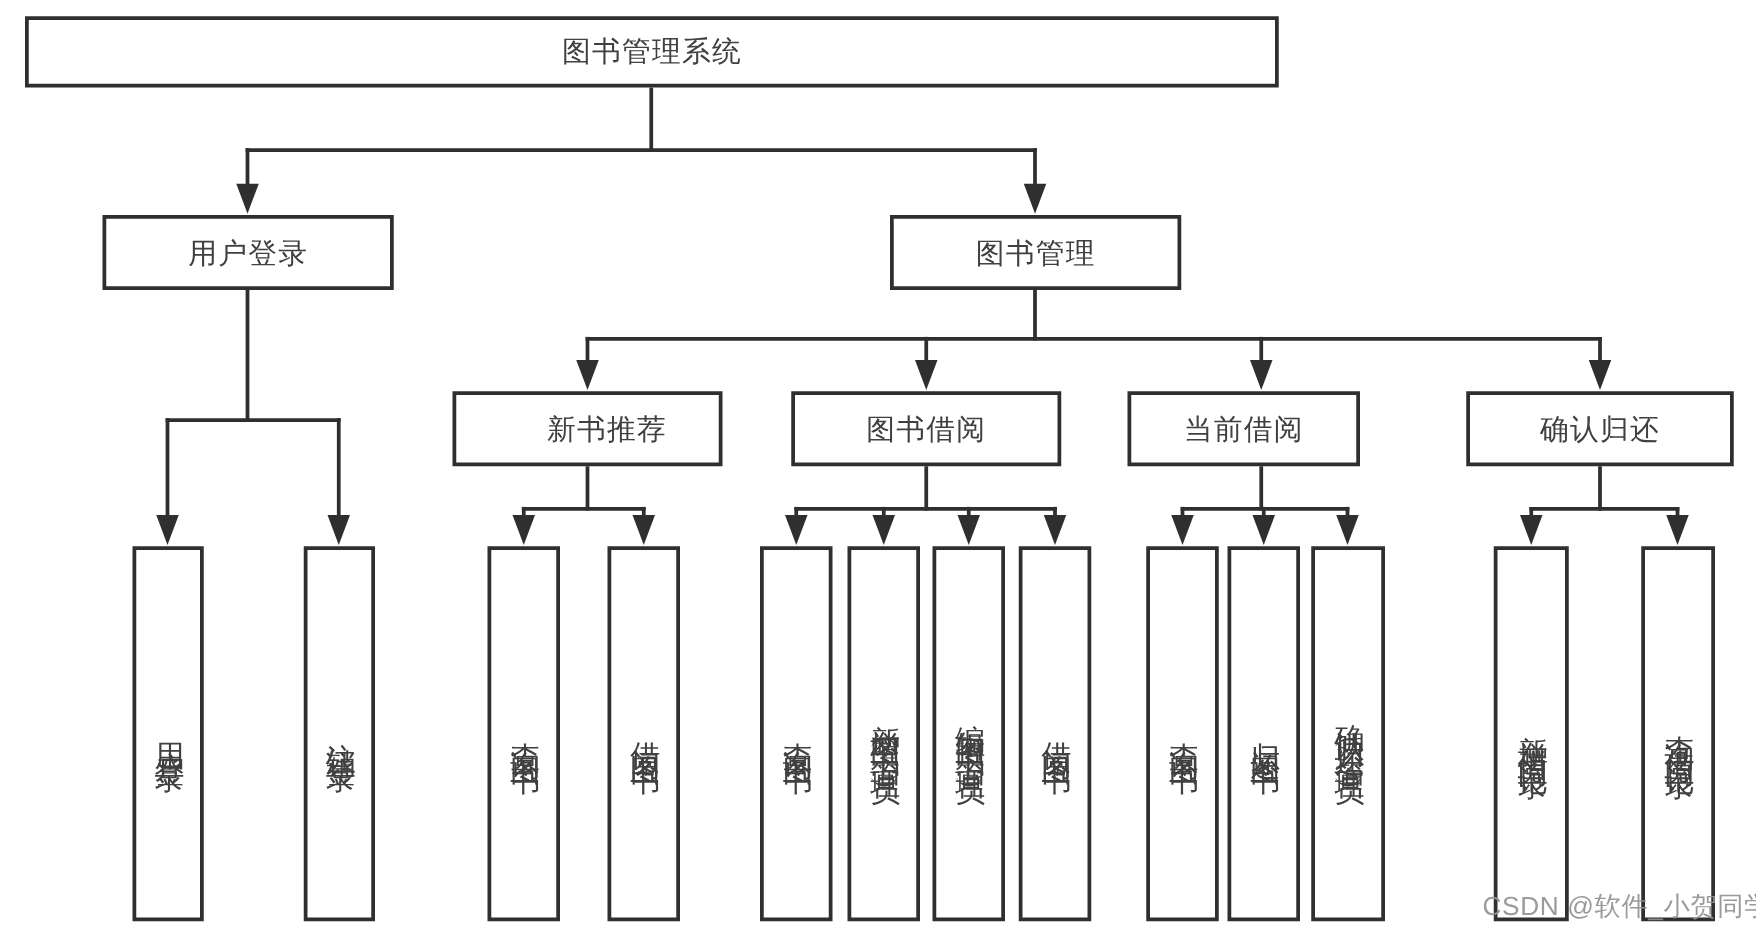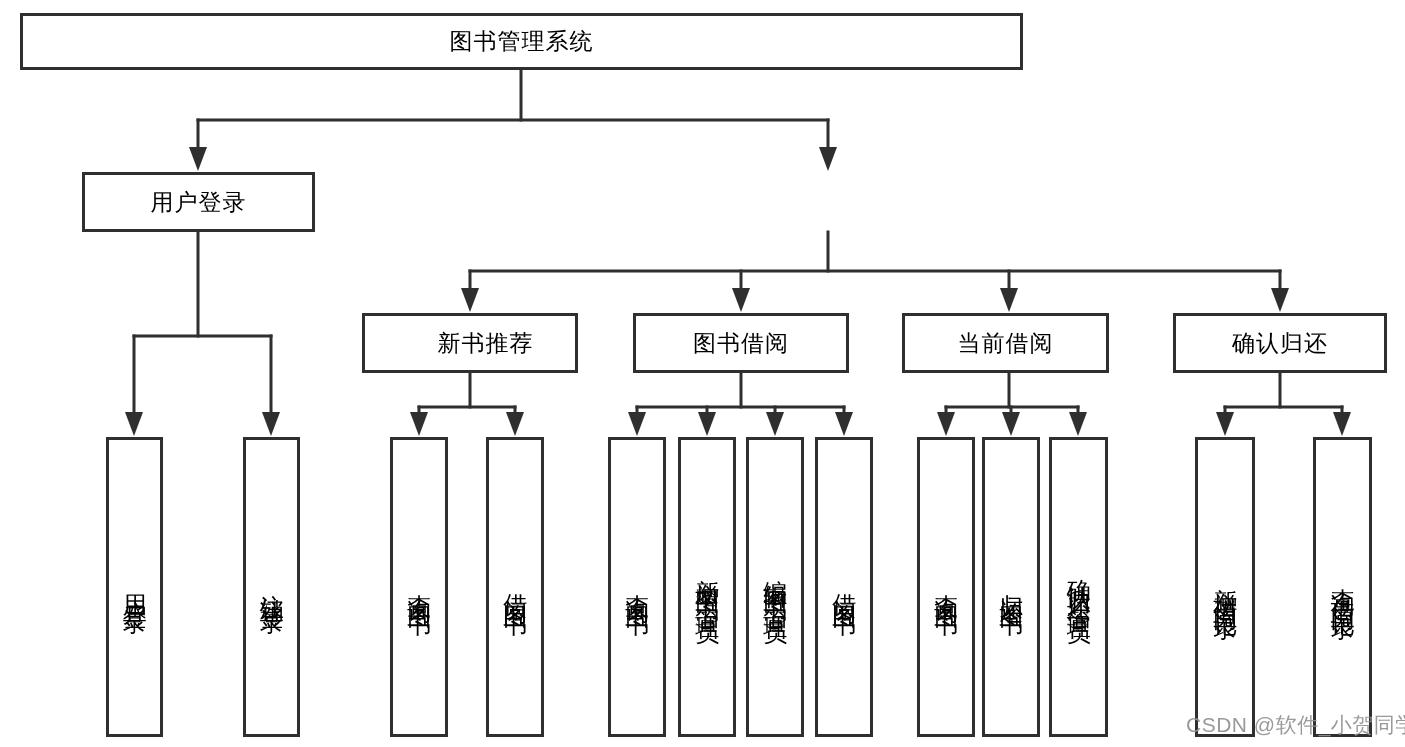--- a/index.html
+++ b/index.html
@@ -18,21 +18,21 @@
     z-index: 1;
   }
   .box {
     position: absolute;
     box-sizing: border-box;
     background: #ffffff;
     border: 3px solid #2f2f2f;
     display: flex;
     align-items: center;
     justify-content: center;
-    color: #000000;
+    color: #404040;
     z-index: 2;
   }
   .hbox { font-size: 23px; letter-spacing: 1px; }
   .vbox .label {
     writing-mode: vertical-rl;
     text-orientation: mixed;
     font-size: 24px;
     letter-spacing: 6px;
     line-height: 1.1;
     white-space: nowrap;
@@ -119,28 +119,31 @@
     </g>
   </svg>
 
   <div class="box hbox" style="left:20px; top:13px; width:1003px; height:57px;">
     <span class="label">图书管理系统</span>
   </div>
 
   <div class="box hbox" style="left:82px; top:172px; width:233px; height:60px;">
     <span class="label">用户登录</span>
   </div>
+  <div class="box hbox" style="left:712px; top:172px; width:233px; height:60px;">
+    <span class="label">图书管理</span>
+  </div>
 
   <div class="box hbox" style="left:362px; top:313px; width:216px; height:60px;padding-left:31px;">
     <span class="label">新书推荐</span>
   </div>
   <div class="box hbox" style="left:633px; top:313px; width:216px; height:60px;font-family:Liberation Serif, serif;">
     <span class="label">图书借阅</span>
   </div>
-  <div class="box hbox" style="left:902px; top:313px; width:207px; height:60px;">
+  <div class="box hbox" style="left:902px; top:313px; width:186px; height:60px;">
     <span class="label">当前借阅</span>
   </div>
   <div class="box hbox" style="left:1173px; top:313px; width:214px; height:60px;">
     <span class="label">确认归还</span>
   </div>
 
   <div class="box vbox" style="left:106px; top:437px; width:57px; height:300px;">
     <span class="label">用户登录</span>
   </div>
   <div class="box vbox" style="left:243px; top:437px; width:57px; height:300px;">

